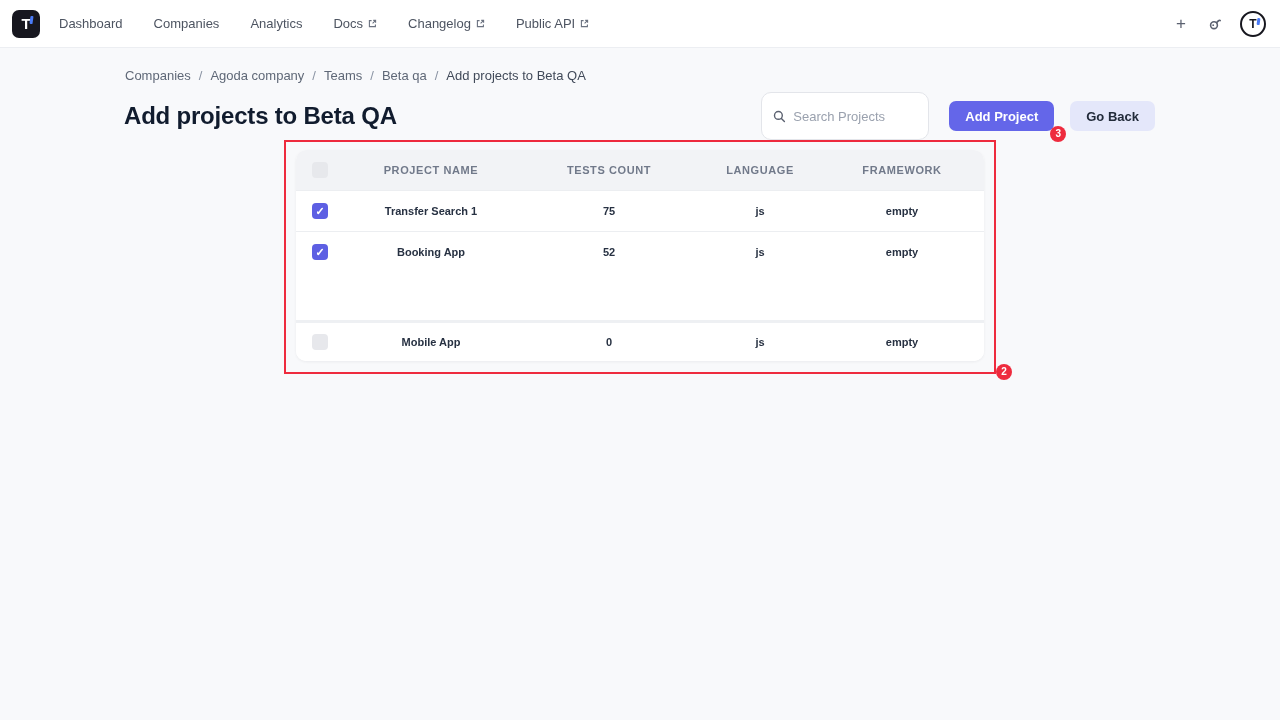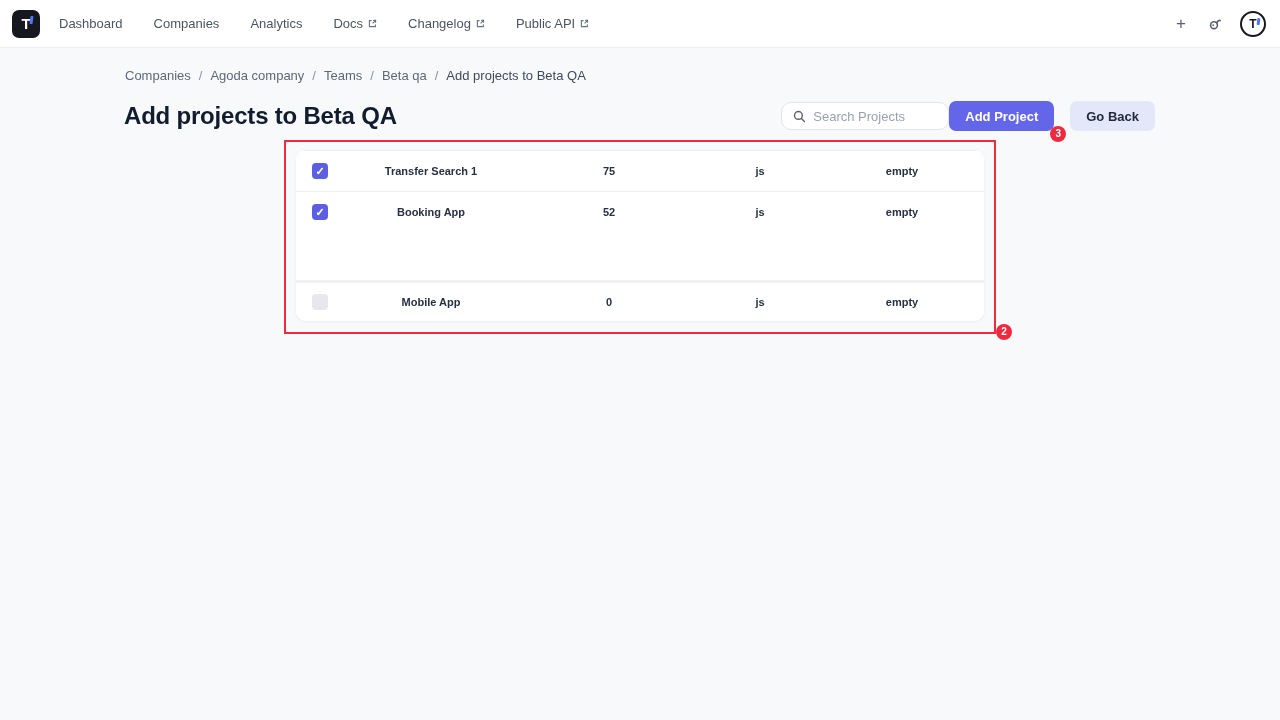--- a/index.html
+++ b/index.html
@@ -89,21 +89,21 @@
     height: 30px;
   }
   .page-title {
     font-size: 24px;
     font-weight: 700;
     color: #111c2e;
     letter-spacing: -0.2px;
   }
   .search-box {
     margin-left: auto;
-    width: 168px; height: 28px;
+    width: 168px; height: 48px;
     background: #ffffff;
     border: 1px solid #e3e5ea;
     border-radius: 10px;
     display: flex; align-items: center;
     padding: 0 10px 0 11px;
     gap: 7px;
   }
   .search-box input {
     border: none; outline: none;
     font-family: "Liberation Sans", sans-serif;
@@ -118,21 +118,21 @@
     border: none;
     border-radius: 7px;
     font-family: "Liberation Sans", sans-serif;
     font-size: 13px;
     font-weight: 600;
     padding: 0 16px;
     cursor: pointer;
     white-space: nowrap;
   }
   .btn-primary {
-    margin-left: 0;
+    margin-left: 20px;
     background: #6466e9;
     color: #ffffff;
     position: relative;
   }
   .btn-secondary {
     margin-left: 16px;
     background: #e4e7fa;
     color: #222b3a;
   }
   .num-badge {
@@ -298,20 +298,29 @@
   </div>
   <button class="btn btn-primary">
     <span>Add Project</span>
     <span class="num-badge">3</span>
   </button>
   <button class="btn btn-secondary">Go Back</button>
 </div>
 
 <div class="annotation-box">
   <div class="table-card">
+    <div class="thead">
+      <div class="ccheck">
+        <span class="checkbox"></span>
+      </div>
+      <div class="th">PROJECT NAME</div>
+      <div class="th">TESTS COUNT</div>
+      <div class="th">LANGUAGE</div>
+      <div class="th">FRAMEWORK</div>
+    </div>
     <div id="table-body">
   <div class="trow">
     <div class="ccheck">
       <span class="checkbox checked"></span>
     </div>
     <div class="cell">Transfer Search 1</div>
     <div class="cell">75</div>
     <div class="cell">js</div>
     <div class="cell">empty</div>
   </div>

